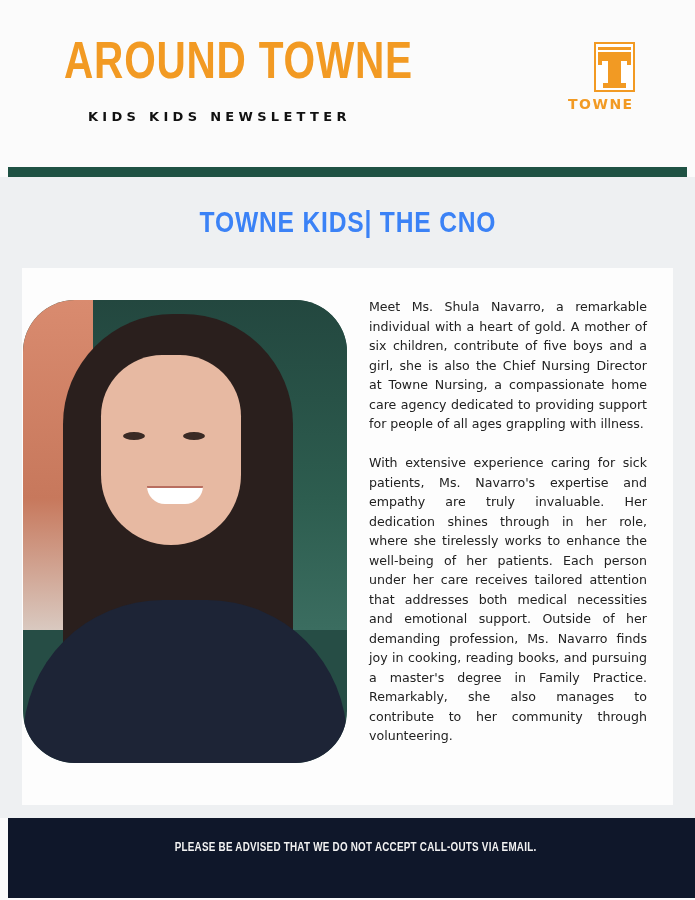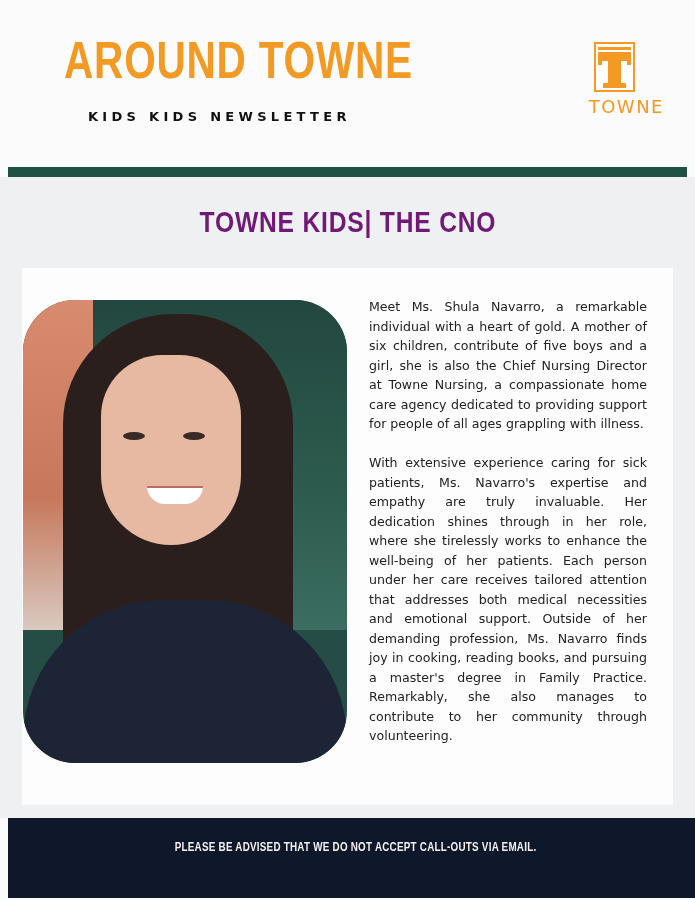--- a/index.html
+++ b/index.html
@@ -2,24 +2,24 @@
 <html><head>
 <meta charset="utf-8">
 <style>
   html, body { margin:0; padding:0; }
   body { width:695px; height:900px; position:relative; overflow:hidden; background:#fbfbfb; font-family:"Liberation Sans", sans-serif; }
   .header { position:absolute; left:0; top:0; width:579px; height:165px; background:#fbfbfb; }
   .title { position:absolute; left:64px; top:30px; font-family:"Liberation Sans Narrow","Liberation Sans", sans-serif; font-weight:bold; font-size:52px; line-height:60px; color:#f29a23; transform:scaleX(0.78); transform-origin:left top; letter-spacing:1px; white-space:nowrap; }
   .subtitle { position:absolute; left:88px; top:109px; font-family:"DejaVu Sans", sans-serif; font-weight:bold; font-size:13px; letter-spacing:4.3px; color:#111; white-space:nowrap; }
   .logo { position:absolute; left:568px; top:40px; width:96px; height:80px; }
   .logo-box { position:absolute; left:26px; top:2px; width:41px; height:50px; border:2px solid #f29a23; box-sizing:border-box; background:#fff; }
-  .logo-text { position:absolute; left:0; top:56px; width:96px; text-align:right; font-family:"DejaVu Sans", sans-serif; font-size:18px; color:#f29a23; letter-spacing:1.5px; }
+  .logo-text { position:absolute; left:0; top:56px; width:96px; text-align:left; font-family:"DejaVu Sans", sans-serif; font-size:14px; color:#f29a23; letter-spacing:1.5px;font-weight:bold; }
   .topbar { position:absolute; left:8px; top:167px; width:679px; height:10px; background:#1f5244; }
   .bg { position:absolute; left:0; top:177px; width:695px; height:641px; background:#eef0f2; }
-  .section-title { position:absolute; left:0; top:201px; width:695px; text-align:center; font-family:"Liberation Sans Narrow","Liberation Sans", sans-serif; font-weight:bold; font-size:30px; line-height:42px; color:#701a75; }
+  .section-title { position:absolute; left:0; top:201px; width:695px; text-align:center; font-family:"Liberation Sans Narrow","Liberation Sans", sans-serif; font-weight:bold; font-size:30px; line-height:42px; color:#3b82f6; }
   .section-title span.inner { display:inline-block; transform:scaleX(0.82); letter-spacing:1px; }
   .card { position:absolute; left:22px; top:268px; width:651px; height:537px; background:#fdfdfd; }
   .photo { position:absolute; left:23px; top:300px; width:324px; height:463px; border-radius:52px; overflow:hidden; background:#264d45; }
   .photo .brick { position:absolute; left:0; top:0; width:70px; height:330px; background:linear-gradient(180deg,#d98b6f,#c7785c 60%, #d9c9c0); }
   .photo .bgdark { position:absolute; left:70px; top:0; width:254px; height:330px; background:linear-gradient(180deg,#23473f,#2d5d4f 60%,#3b6d60); }
   .photo .hair { position:absolute; left:40px; top:14px; width:230px; height:430px; border-radius:110px 110px 60px 60px; background:#2a1f1d; }
   .photo .face { position:absolute; left:78px; top:55px; width:140px; height:190px; border-radius:70px 70px 80px 80px; background:#e7b9a2; }
   .photo .smile { position:absolute; left:124px; top:186px; width:56px; height:16px; border-radius:0 0 28px 28px; background:#fff; border-top:2px solid #b96e60; }
   .photo .eye { position:absolute; top:132px; width:22px; height:8px; border-radius:50%; background:#3a2a25; }
   .photo .shirt { position:absolute; left:0; top:300px; width:324px; height:163px; border-radius:140px 140px 0 0; background:#1d2436; }

